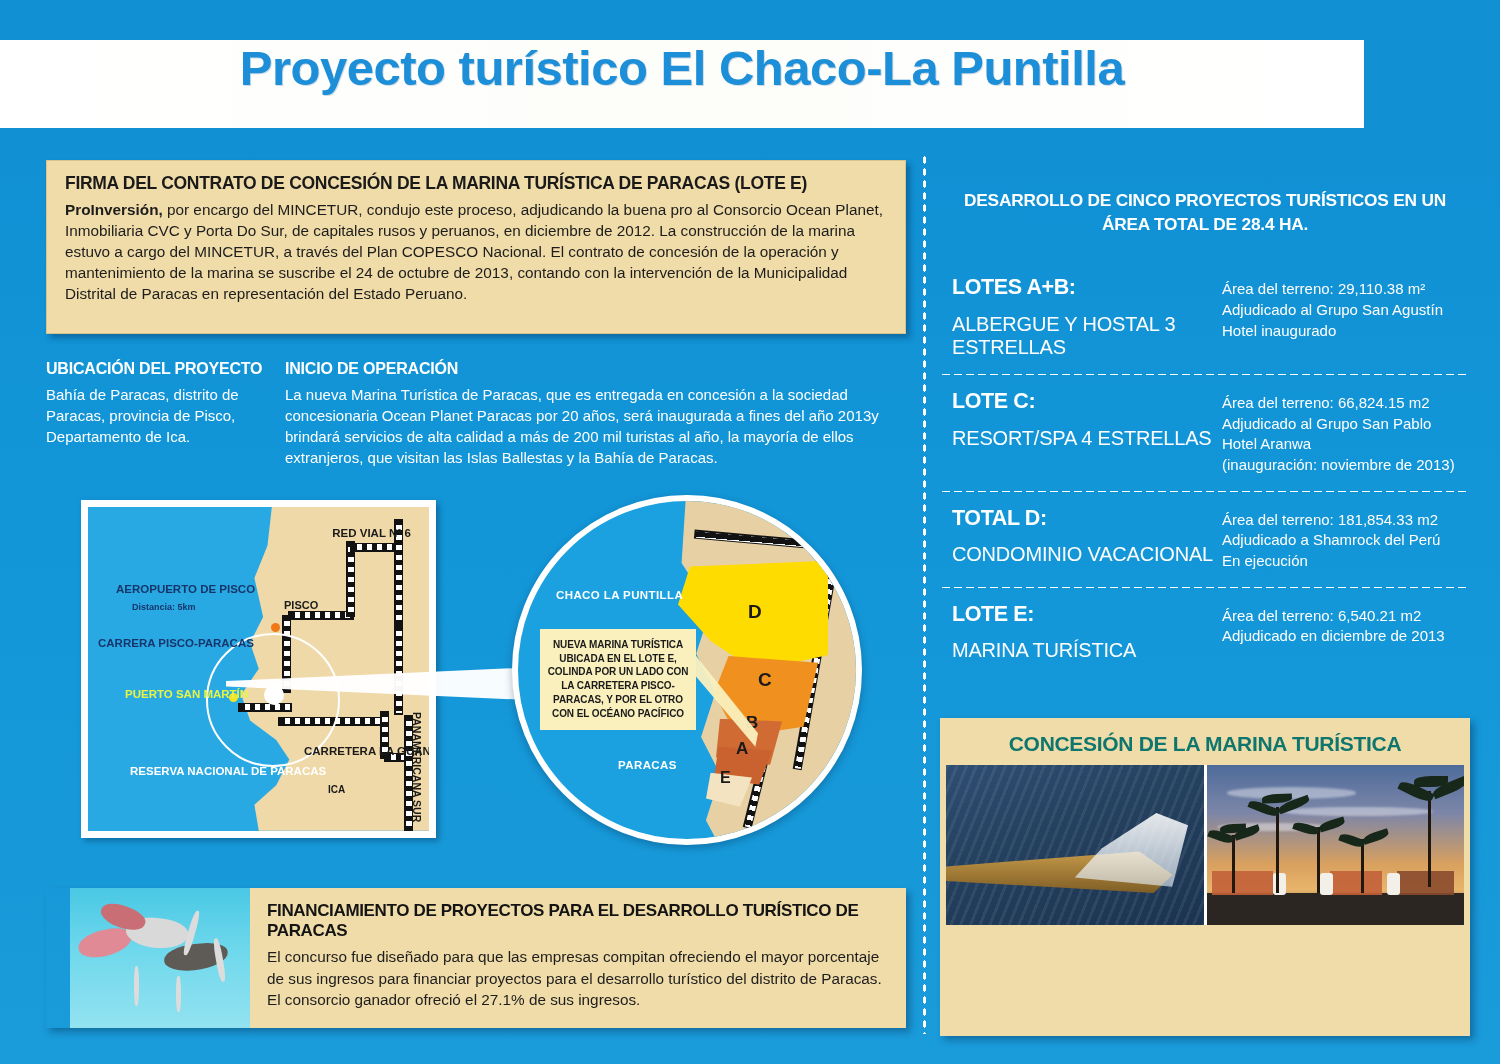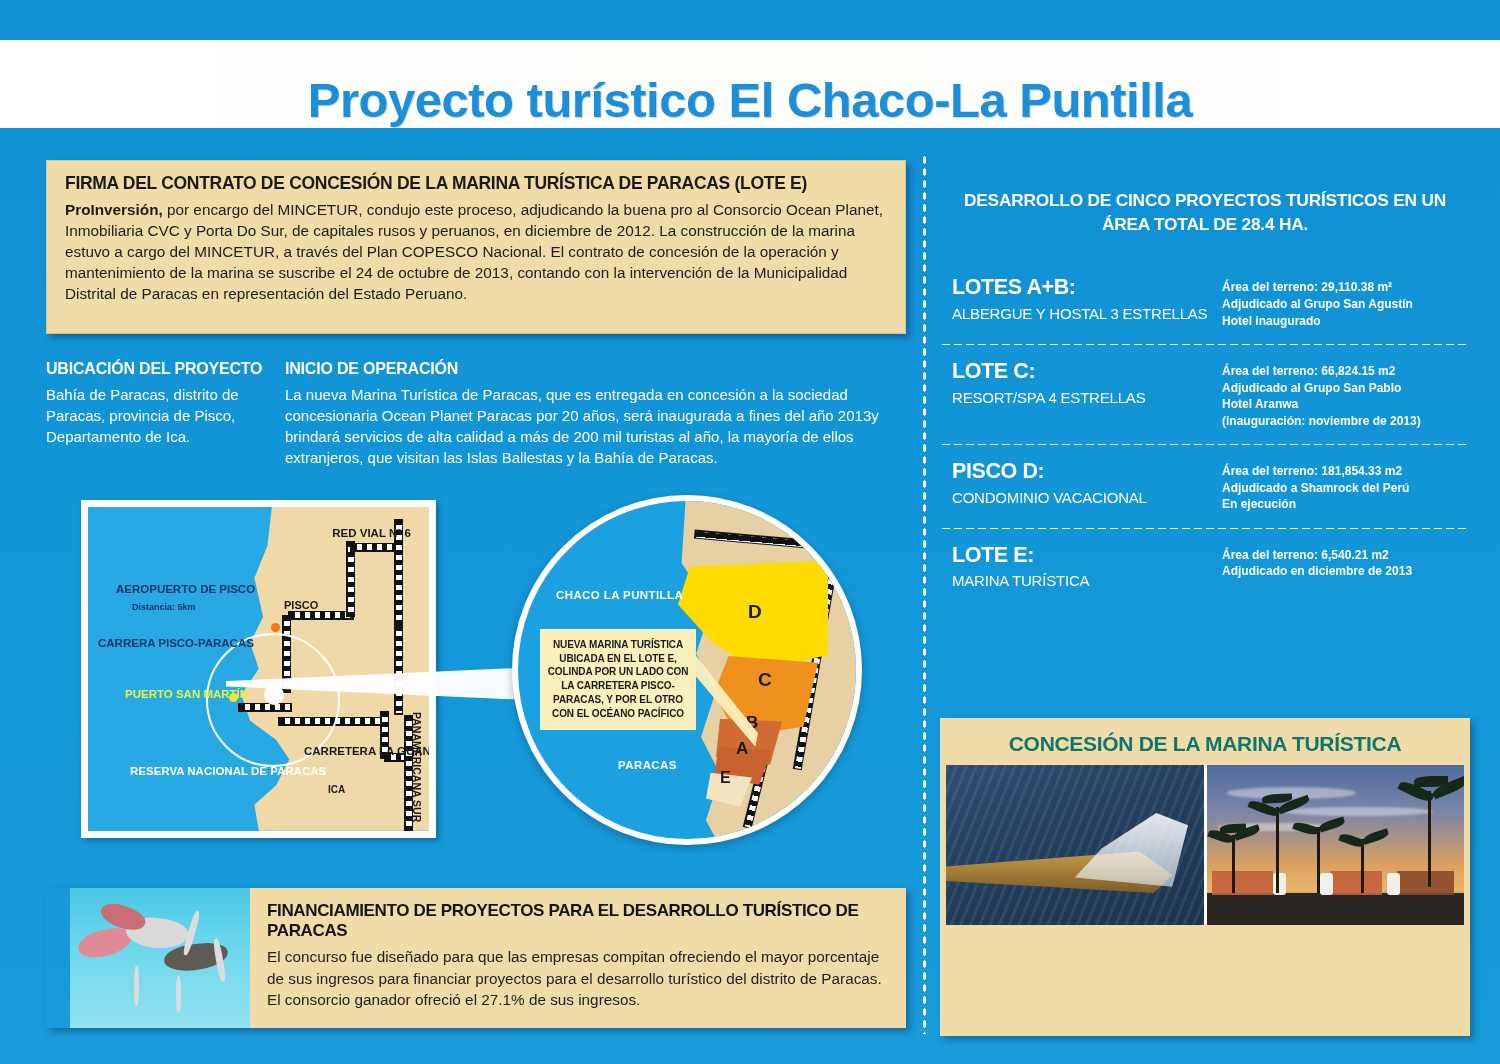--- a/index.html
+++ b/index.html
@@ -5,23 +5,23 @@
   * { box-sizing: border-box; margin: 0; padding: 0; }
   body {
     width: 1500px; height: 1064px;
     font-family: "Liberation Sans", sans-serif;
     background: #1190D4;
     overflow: hidden;
     position: relative;
   }
   .top-strip { position:absolute; top:0; left:0; width:1500px; height:40px; background:#1190D4; }
   .title-band {
-    position:absolute; top:40px; left:0; width:1500px; height:88px;
+    position:absolute; top:40px; left:0; width:1364px; height:88px;
     background: linear-gradient(90deg,#ffffff 0%,#fdfdfa 50%,#ffffff 100%);
-    display:flex; align-items:flex-end; justify-content:center;
+    display:flex; align-items:flex-start; justify-content:center;
   }
   .title-text {
     font-size:49px; font-weight:bold; color:#1C8FD8;
     letter-spacing:-0.5px; white-space:nowrap;
     text-shadow: 1px 1px 0 rgba(0,60,120,0.18);
   }
   .stage { position:absolute; top:128px; left:0; width:1500px; height:936px;
            background: linear-gradient(180deg,#1190D4 0%,#1296D8 40%,#1A9BDA 100%); }
 
   
@@ -147,22 +147,22 @@
     background-size: 5px 12px; background-repeat: repeat-y; }
 
   
   .right-col { position:absolute; left:940px; top:60px; width:530px; }
   .right-title { font-size:17.3px; font-weight:bold; color:#ffffff; text-align:center;
                  line-height:1.4; letter-spacing:-0.2px; }
 
   .lot-row { display:flex; align-items:flex-start; padding:6px 0 6px 12px; }
   .lot-left { width:270px; }
   .lot-name { font-size:21.5px; font-weight:bold; color:#ffffff; letter-spacing:-0.4px; line-height:1.05; }
-  .lot-sub  { font-size:15px; color:#ffffff; letter-spacing:-0.2px; margin-top:6px; }
-  .lot-right { flex:1; font-size:12px; font-weight:bold; color:#ffffff; line-height:1.38; padding-top:3px; }
+  .lot-sub  { font-size:20px; color:#ffffff; letter-spacing:-0.2px; margin-top:14px; }
+  .lot-right { flex:1; font-size:15px; font-weight:normal; color:#ffffff; line-height:1.38; padding-top:3px; }
   .h-divider { height:3px; margin:8px 0 8px 0;
     background-image: radial-gradient(#ffffff 42%, transparent 44%);
     background-size: 12px 3px; background-repeat: repeat-x; }
 
   
   .marina-card { position:absolute; left:940px; top:590px; width:530px; height:318px;
                  background:#F0DCA8; padding:6px; box-shadow:4px 4px 7px rgba(0,30,60,0.35); }
   .marina-h { text-align:center; font-size:21px; font-weight:bold; color:#0f766e;
               letter-spacing:-0.3px; padding:8px 0 9px; }
   .marina-photos { display:flex; gap:3px; height:160px; background:#fff; }
@@ -334,21 +334,21 @@
         <div>Adjudicado al Grupo San Pablo</div>
         <div>Hotel Aranwa</div>
         <div>(inauguración: noviembre de 2013)</div>
       </div>
     </div>
 
     <div class="h-divider"></div>
 
     <div class="lot-row">
       <div class="lot-left">
-        <div class="lot-name">PISCO D:</div>
+        <div class="lot-name">TOTAL D:</div>
         <div class="lot-sub">CONDOMINIO VACACIONAL</div>
       </div>
       <div class="lot-right">
         <div>Área del terreno: 181,854.33 m2</div>
         <div>Adjudicado a Shamrock del Perú</div>
         <div>En ejecución</div>
       </div>
     </div>
 
     <div class="h-divider"></div>

